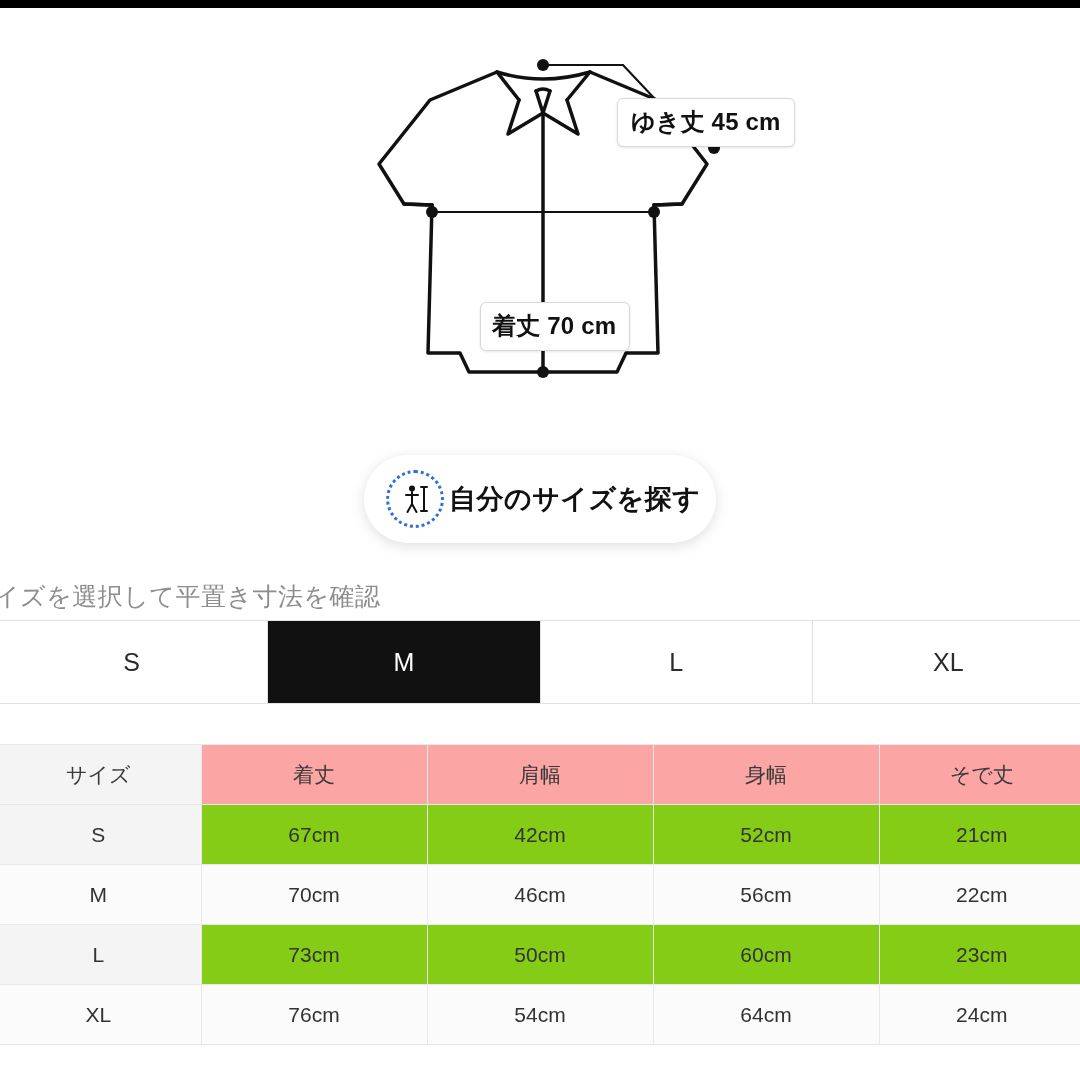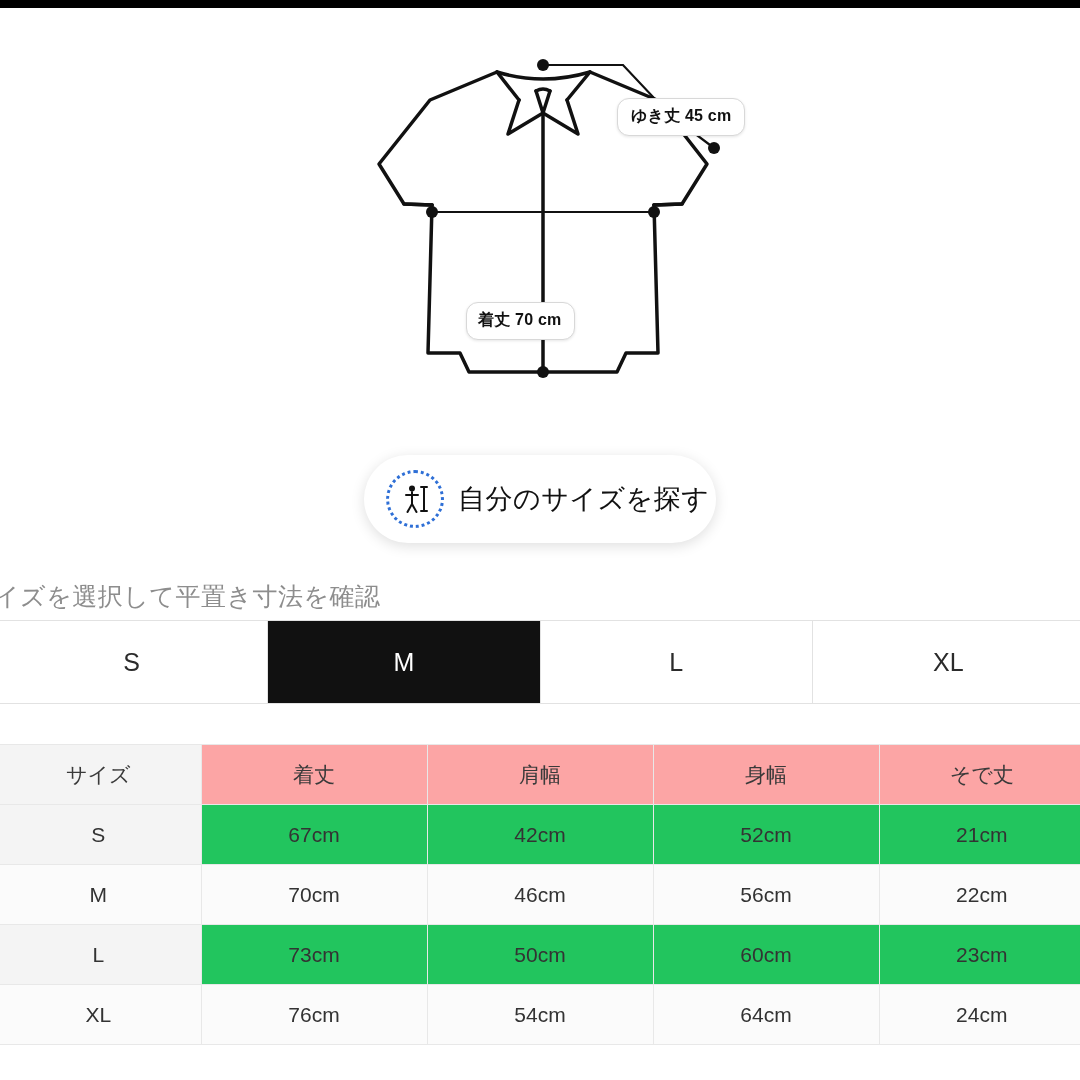--- a/index.html
+++ b/index.html
@@ -30,32 +30,32 @@
     top: 8px; left: 0;
     width: 1080px;
     height: 420px;
   }
   .diagram-wrap svg { display: block; }
 
   .callout {
     position: absolute;
     background: #ffffff;
     border: 1px solid #d8d8d8;
-    border-radius: 12px;
+    border-radius: 6px;
     box-shadow: 0 1px 3px rgba(0,0,0,0.10);
-    font-size: 16px;
+    font-size: 24px;
     font-weight: bold;
     color: #111111;
     padding: 7px 13px 8px 13px;
     white-space: nowrap;
     letter-spacing: 0.2px;
   }
   #callout-yuki { left: 617px; top: 90px; }
   #callout-mihaba { left: 484px; top: 190px; }
-  #callout-kitake { left: 466px; top: 294px; padding-left: 11px; }
+  #callout-kitake { left: 480px; top: 294px; padding-left: 11px; }
 
   
   .find-size-btn {
     position: absolute;
     left: 364px;
     top: 455px;
     width: 352px;
     height: 88px;
     background: #ffffff;
     border-radius: 44px;
@@ -68,23 +68,23 @@
   .find-size-icon {
     width: 58px; height: 58px;
     border-radius: 50%;
     border: 3px dotted #2e6fd6;
     display: flex;
     align-items: center;
     justify-content: center;
     flex: 0 0 auto;
   }
   .find-size-label {
-    margin-left: 14px;
+    margin-left: 5px;
     font-size: 27px;
-    font-weight: normal;
+    font-weight: bold;
     color: #111111;
     letter-spacing: 0.5px;
   }
 
   
   .select-prompt {
     position: absolute;
     left: -6px;
     top: 580px;
     font-size: 25px;
@@ -145,21 +145,21 @@
     background: #fca5a5;
     color: #3a3a3a;
     border-top: 1px solid #e8e8e8;
   }
   .meas-table tr td:first-child,
   .meas-table tr th:first-child {
     background: #f4f4f4;
   }
   .meas-table tr td:last-child,
   .meas-table tr th:last-child { border-right: none; }
-  .meas-table td { background: #22c55e; }
+  .meas-table td { background: #84cc16; }
   .meas-table tr:nth-child(even) td { background: #fbfbfb; }
   .meas-table col.c0 { width: 205px; }
   .meas-table col.c1 { width: 226px; }
   .meas-table col.c2 { width: 226px; }
   .meas-table col.c3 { width: 226px; }
   .meas-table col.c4 { width: 205px; }
 </style>
 </head>
 <body>
 

